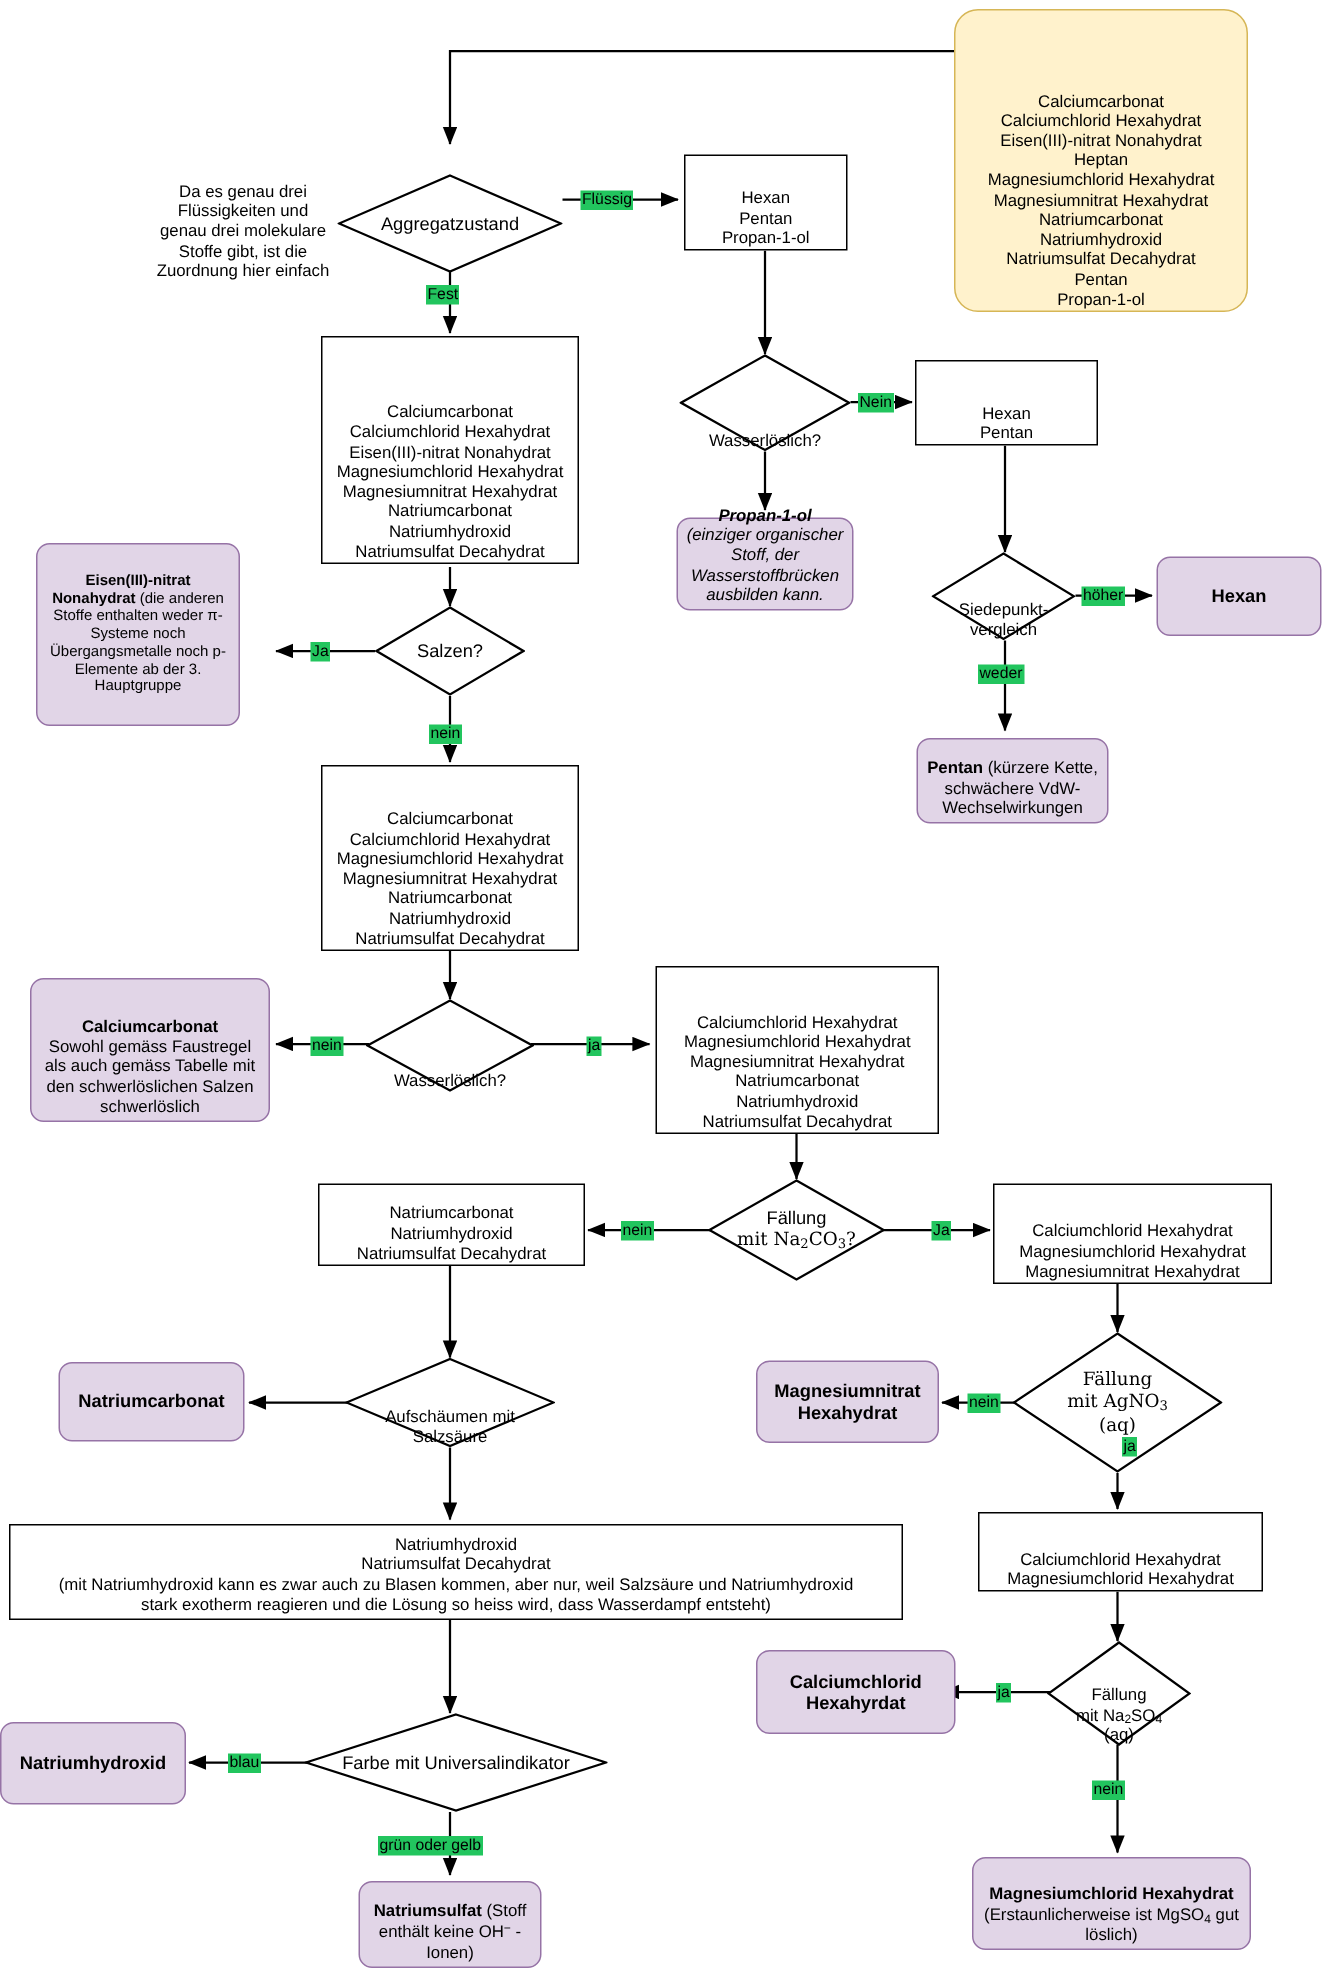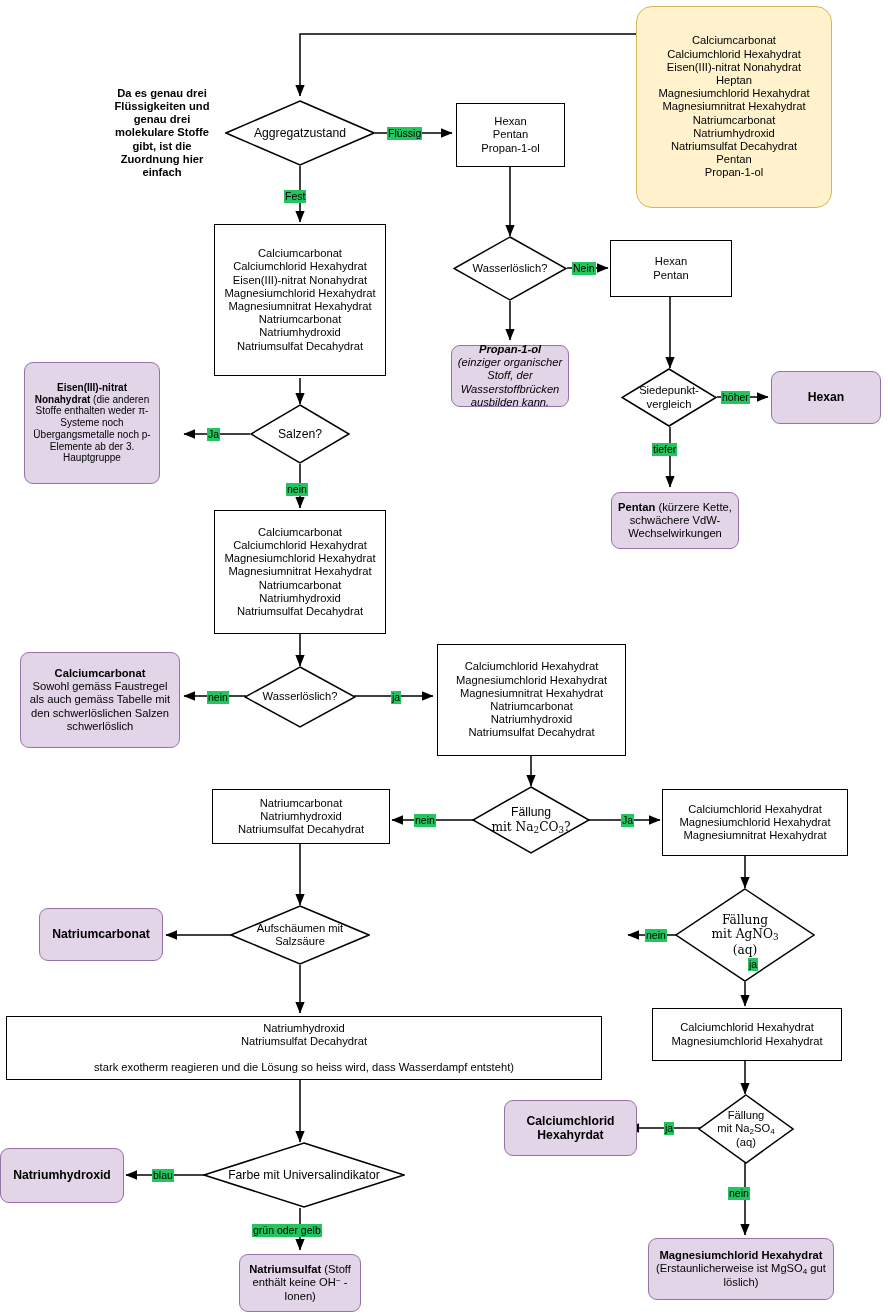--- a/index.html
+++ b/index.html
@@ -13,21 +13,21 @@
   .plain{border:none;background:transparent;}
   .diamond{background:transparent;}
   .diamond svg{position:absolute;left:0;top:0;}
   .diamond .dtext{position:relative;z-index:2;width:100%;padding:0 4px;box-sizing:border-box;}
 
   .lbl{position:absolute;background:#22c55e;color:#000;font-size:10.5px;line-height:1;padding:1px 1px;white-space:nowrap;}
 
   svg.edges{position:absolute;left:0;top:0;width:888px;height:1315px;pointer-events:none;}
 
   .t10{font-size:10px;}
-  .t11{font-size:11.2px;}
+  .t11{font-size:11.2px;align-items:flex-end;}
   .t12{font-size:12.2px;}
   b{font-weight:bold;}
   .serifm{font-family:"DejaVu Serif",serif;}
   .wrapbox{display:block;width:100%;}
   sub{font-size:.72em;vertical-align:-0.22em;}
   sup{font-size:.72em;vertical-align:0.42em;}
 </style>
 </head>
 <body>
 
@@ -110,25 +110,25 @@
 Heptan
 Magnesiumchlorid Hexahydrat
 Magnesiumnitrat Hexahydrat
 Natriumcarbonat
 Natriumhydroxid
 Natriumsulfat Decahydrat
 Pentan
 Propan-1-ol</span>
   </div>
 
-  <div class="node plain t11" style="left:103px;top:78px;width:118px;height:110px;font-weight:bold;">
+  <div class="node plain t11" style="left:103px;top:78px;width:118px;height:110px;">
     <span>Da es genau drei Flüssigkeiten und genau drei molekulare Stoffe gibt, ist die Zuordnung hier einfach</span>
   </div>
 
-  <div class="node diamond t12" style="left:225px;top:100px;width:150px;height:66px;align-items:center;">
+  <div class="node diamond t12" style="left:225px;top:116px;width:150px;height:66px;align-items:center;">
     <svg width="150" height="66" viewBox="0 0 150 66">
         <polygon points="75,1 149,33 75,65 1,33" fill="#fff" stroke="#000" stroke-width="1.5"></polygon>
       </svg>
     <span class="dtext">Aggregatzustand</span>
   </div>
   <div class="lbl" style="left:387px;top:127px;">Flüssig</div>
   <div class="lbl" style="left:284px;top:190px;">Fest</div>
 
   <div class="node rect t11" style="left:456px;top:103px;width:109px;height:64px;">
     <span class="wrapbox" style="white-space:pre-line;">Hexan
@@ -154,21 +154,21 @@
   </div>
 
   <div class="node diamond t11" style="left:621px;top:368px;width:96px;height:59px;">
     <svg width="96" height="59" viewBox="0 0 96 59">
         <polygon points="48,1 95,29.5 48,58 1,29.5" fill="#fff" stroke="#000" stroke-width="1.5"></polygon>
       </svg>
     <span class="dtext" style="white-space:pre-line;">Siedepunkt-
 vergleich</span>
   </div>
   <div class="lbl" style="left:721px;top:391px;">höher</div>
-  <div class="lbl" style="left:652px;top:443px;">tiefer</div>
+  <div class="lbl" style="left:652px;top:443px;">weder</div>
 
   <div class="node rounded t12" style="left:771px;top:371px;width:110px;height:53px;">
     <b>Hexan</b>
   </div>
 
   <div class="node rounded t11" style="left:611px;top:492px;width:128px;height:57px;padding:2px 5px;">
     <span><b>Pentan</b><span> (kürzere Kette, schwächere VdW-Wechselwirkungen</span></span>
   </div>
 
   <div class="node rect t11" style="left:214px;top:224px;width:172px;height:152px;">
@@ -269,26 +269,30 @@
       </svg>
     <span class="dtext serifm">
       <span>Fällung</span><br>
       <span>mit AgNO</span><sub>3</sub><br>
       <span>(aq)</span>
     </span>
   </div>
   <div class="lbl" style="left:645px;top:929px;">nein</div>
   <div class="lbl" style="left:748px;top:958px;">ja</div>
 
+  <div class="node rounded t12" style="left:504px;top:907px;width:122px;height:55px;">
+    <b style="white-space:pre-line;">Magnesiumnitrat
+Hexahydrat</b>
+  </div>
 
   <div class="node rect t11" style="left:6px;top:1016px;width:596px;height:64px;padding:2px 4px;">
     <span>
       <span>Natriumhydroxid</span><br>
       <span>Natriumsulfat Decahydrat</span><br>
-      <br>
+      <span>(mit Natriumhydroxid kann es zwar auch zu Blasen kommen, aber nur, weil Salzsäure und Natriumhydroxid</span><br>
       <span>stark exotherm reagieren und die Lösung so heiss wird, dass Wasserdampf entsteht)</span>
     </span>
   </div>
 
   <div class="node rect t11" style="left:652px;top:1008px;width:190px;height:53px;">
     <span class="wrapbox" style="white-space:pre-line;">Calciumchlorid Hexahydrat
 Magnesiumchlorid Hexahydrat</span>
   </div>
 
   <div class="node diamond t11" style="left:698px;top:1094px;width:96px;height:70px;">

